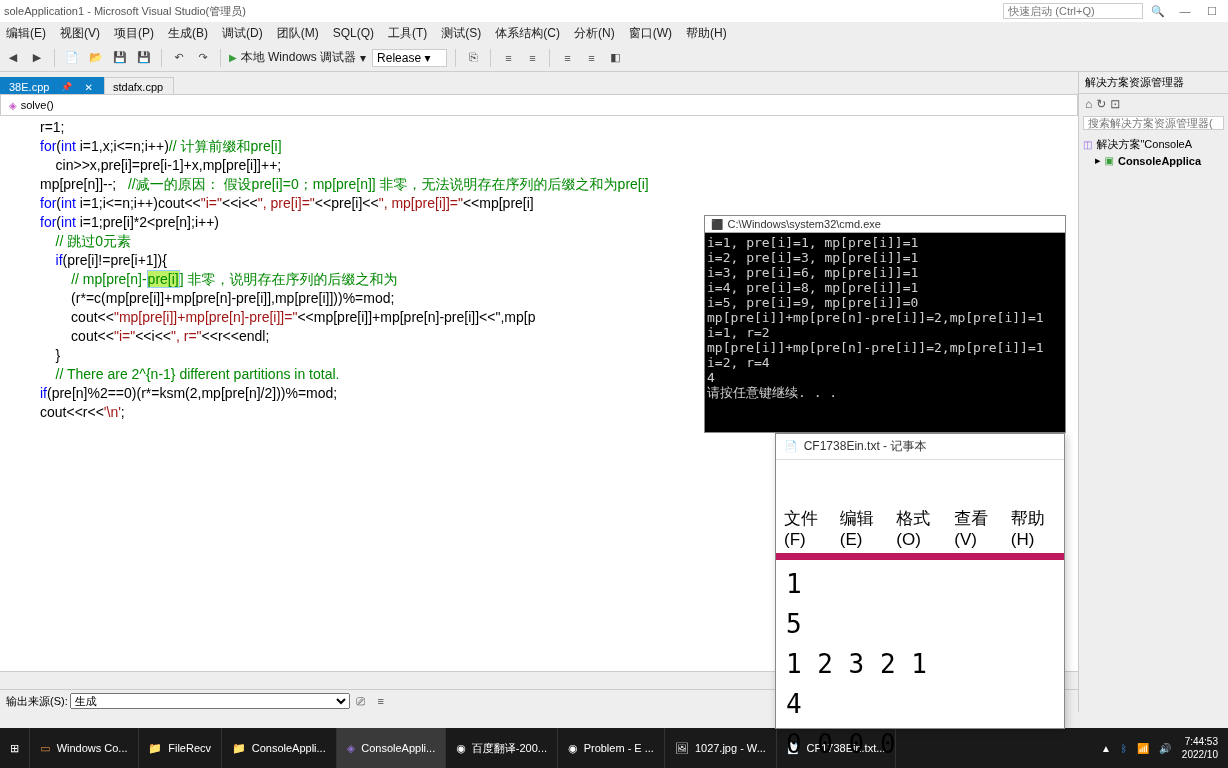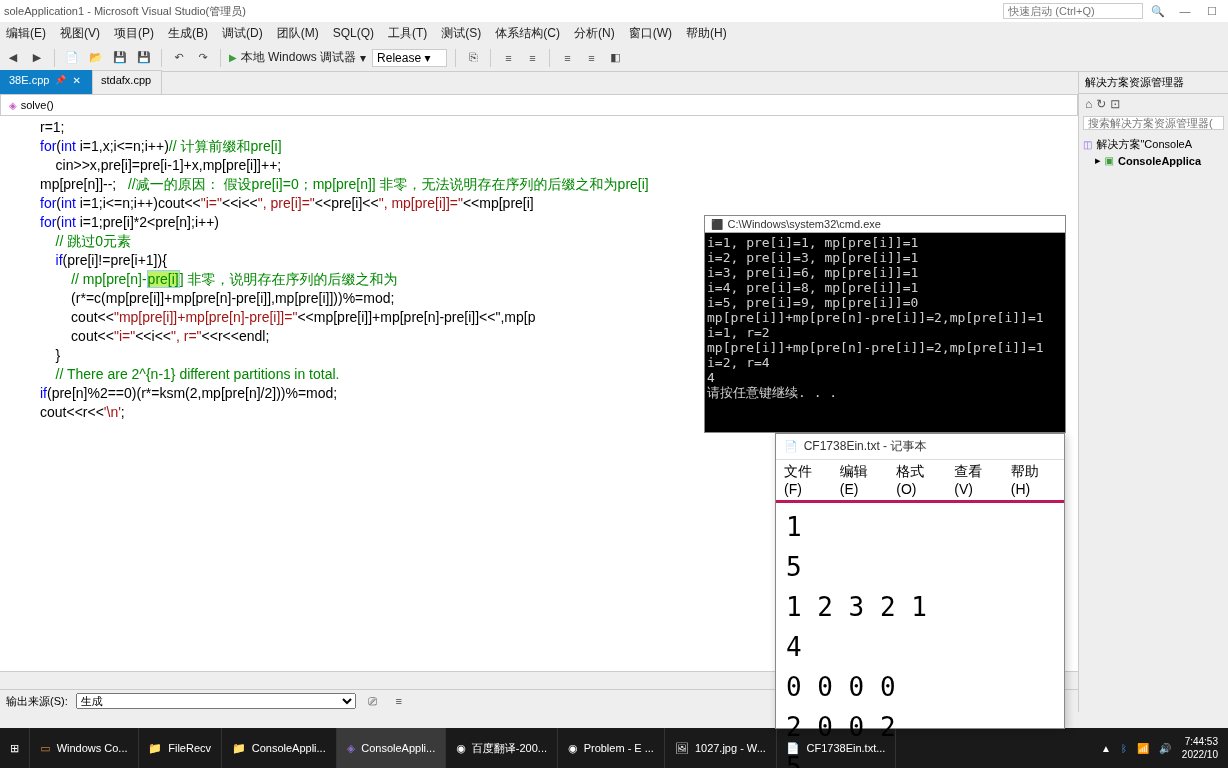--- a/index.html
+++ b/index.html
@@ -13,37 +13,37 @@
 .toolbar { background: #eee; height: 28px; display: flex; align-items: center; gap: 6px; padding: 0 4px; border-bottom: 1px solid #ccc; }
 .tb-btn { width: 18px; height: 18px; display: inline-flex; align-items: center; justify-content: center; font-size: 11px; color: #444; }
 .tb-sep { width: 1px; height: 18px; background: #ccc; margin: 0 2px; }
 .debug-btn { display: flex; align-items: center; font-size: 12px; color: #222; gap: 4px; }
 .debug-btn .play { color: #3a9e3a; font-size: 10px; }
 .config-sel { border: 1px solid #ccc; background: #fff; font-size: 12px; padding: 1px 16px 1px 4px; }
 
 .main { display: flex; height: 640px; }
 .editor-area { flex: 1; background: #eee; display: flex; flex-direction: column; }
 .tabstrip { background: #eee; height: 22px; display: flex; align-items: flex-end; }
-.tab { padding: 3px 10px 8px 8px; font-size: 11px; background: #eee; border: 1px solid #ccc; border-bottom: none; display: flex; align-items: center; gap: 6px; }
+.tab { padding: 3px 10px 1px 8px; font-size: 11px; background: #eee; border: 1px solid #ccc; border-bottom: none; display: flex; align-items: center; gap: 12px; }
 .tab.active { background: #0e7fc7; color: #fff; border-color: #0e7fc7; }
 .tab .pin { font-size: 9px; }
 .tab .x { font-size: 10px; }
 .navbar { height: 22px; background: #fff; border: 1px solid #ccc; display: flex; align-items: center; }
 .navbar .scope { flex: 1; padding: 2px 8px; font-size: 11px; border-right: 1px solid #ccc; }
 .navbar .func { flex: 1; padding: 2px 8px; font-size: 11px; display: flex; align-items: center; gap: 4px; }
 .cube { color: #c75ac7; font-size: 10px; }
 .code { flex: 1; background: #fff; font-family: Consolas, "Courier New", monospace; font-size: 14px; line-height: 19px; padding: 2px 4px 2px 40px; overflow: hidden; white-space: pre; position: relative; }
 .code .c-kw { color: #0000ff; }
 .code .c-cm { color: #008800; }
 .code .c-str { color: #a31515; }
 .code .hl { background: #bef264; border: 1px solid #99ccff; margin-top: 16px; }
 
 .hscroll { height: 18px; background: #eee; border-top: 1px solid #ccc; }
 
-.output-header { padding: 2px 6px; font-size: 11px; display: flex; align-items: center; gap: 8px; border-top: 1px solid #ccc; background: #eee; }
+.output-header { padding: 2px 6px; font-size: 11px; display: flex; align-items: center; gap: 2px; border-top: 1px solid #ccc; background: #eee; }
 .output-header select { font-size: 11px; width: 280px; }
 .output-body { background: #fff; font-family: Consolas, monospace; font-size: 12px; line-height: 16px; padding: 4px; height: 108px; overflow: hidden; white-space: pre; }
 .output-tabs { font-size: 11px; padding: 2px 6px; display: flex; gap: 8px; background: #eee; border-top: 1px solid #ccc; }
 .output-tabs .at { border-bottom: 2px solid #0e7fc7; color: #0e7fc7; }
 
 .side { width: 150px; background: #eee; border-left: 1px solid #ccc; display: flex; flex-direction: column; }
 .side-title { background: #eee; font-size: 11px; padding: 3px 6px; border-bottom: 1px solid #ccc; }
 .side-tb { display: flex; gap: 4px; padding: 3px 6px; font-size: 12px; color: #555; }
 .side-search { border: 1px solid #ccc; font-size: 11px; padding: 0 4px; margin: 2px 4px; color: #888; }
 .side-tree { font-size: 11px; padding: 4px; }
@@ -53,21 +53,21 @@
 .prj-ico { color: #3a9e3a; font-size: 10px; }
 
 .cmd-window { position: absolute; left: 704px; top: 215px; width: 362px; height: 218px; background: #000; color: #fff; border: 1px solid #888; display: flex; flex-direction: column; z-index: 5; }
 .cmd-title { background: #fff; color: #333; font-size: 11px; padding: 2px 6px; display: flex; align-items: center; gap: 4px; border-bottom: 1px solid #aaa; }
 .cmd-title .ico { font-size: 10px; }
 .cmd-body { flex: 1; background: #000; color: #d0d0d0; font-family: "NSimSun", "SimSun", monospace; font-size: 13px; line-height: 15px; padding: 2px; white-space: pre; overflow: hidden; }
 
 .notepad { position: absolute; left: 775px; top: 433px; width: 290px; height: 296px; background: #fff; border: 1px solid #888; display: flex; flex-direction: column; z-index: 6; box-shadow: 2px 2px 8px rgba(0,0,0,0.2); }
 .np-title { background: #fff; color: #333; font-size: 12px; padding: 4px 8px; display: flex; align-items: center; gap: 6px; border-bottom: 1px solid #ddd; }
 .np-ico { color: #5ba0d0; font-size: 11px; }
-.np-menu { font-size: 14px; padding: 3px 8px; display: flex; gap: 12px; border-bottom: 3px solid #be185d; }
+.np-menu { font-size: 17px; padding: 3px 8px; display: flex; gap: 12px; border-bottom: 7px solid #be185d; margin-top: 44px; }
 .np-body { flex: 1; font-family: Consolas, monospace; font-size: 26px; line-height: 40px; padding: 4px 10px; white-space: pre; }
 
 .taskbar { position: absolute; bottom: 0; left: 0; right: 0; height: 40px; background: #1a1a1a; display: flex; align-items: center; color: #fff; font-size: 11px; }
 .tb-item { display: flex; align-items: center; gap: 6px; padding: 0 10px; height: 100%; border-right: 1px solid #333; }
 .tb-item.active { background: #3a3a3a; }
 .tb-tray { margin-left: auto; display: flex; align-items: center; gap: 10px; padding: 0 10px; font-size: 10px; }
 .tb-clock { text-align: right; line-height: 13px; }
 </style>
 </head>
 <body>

